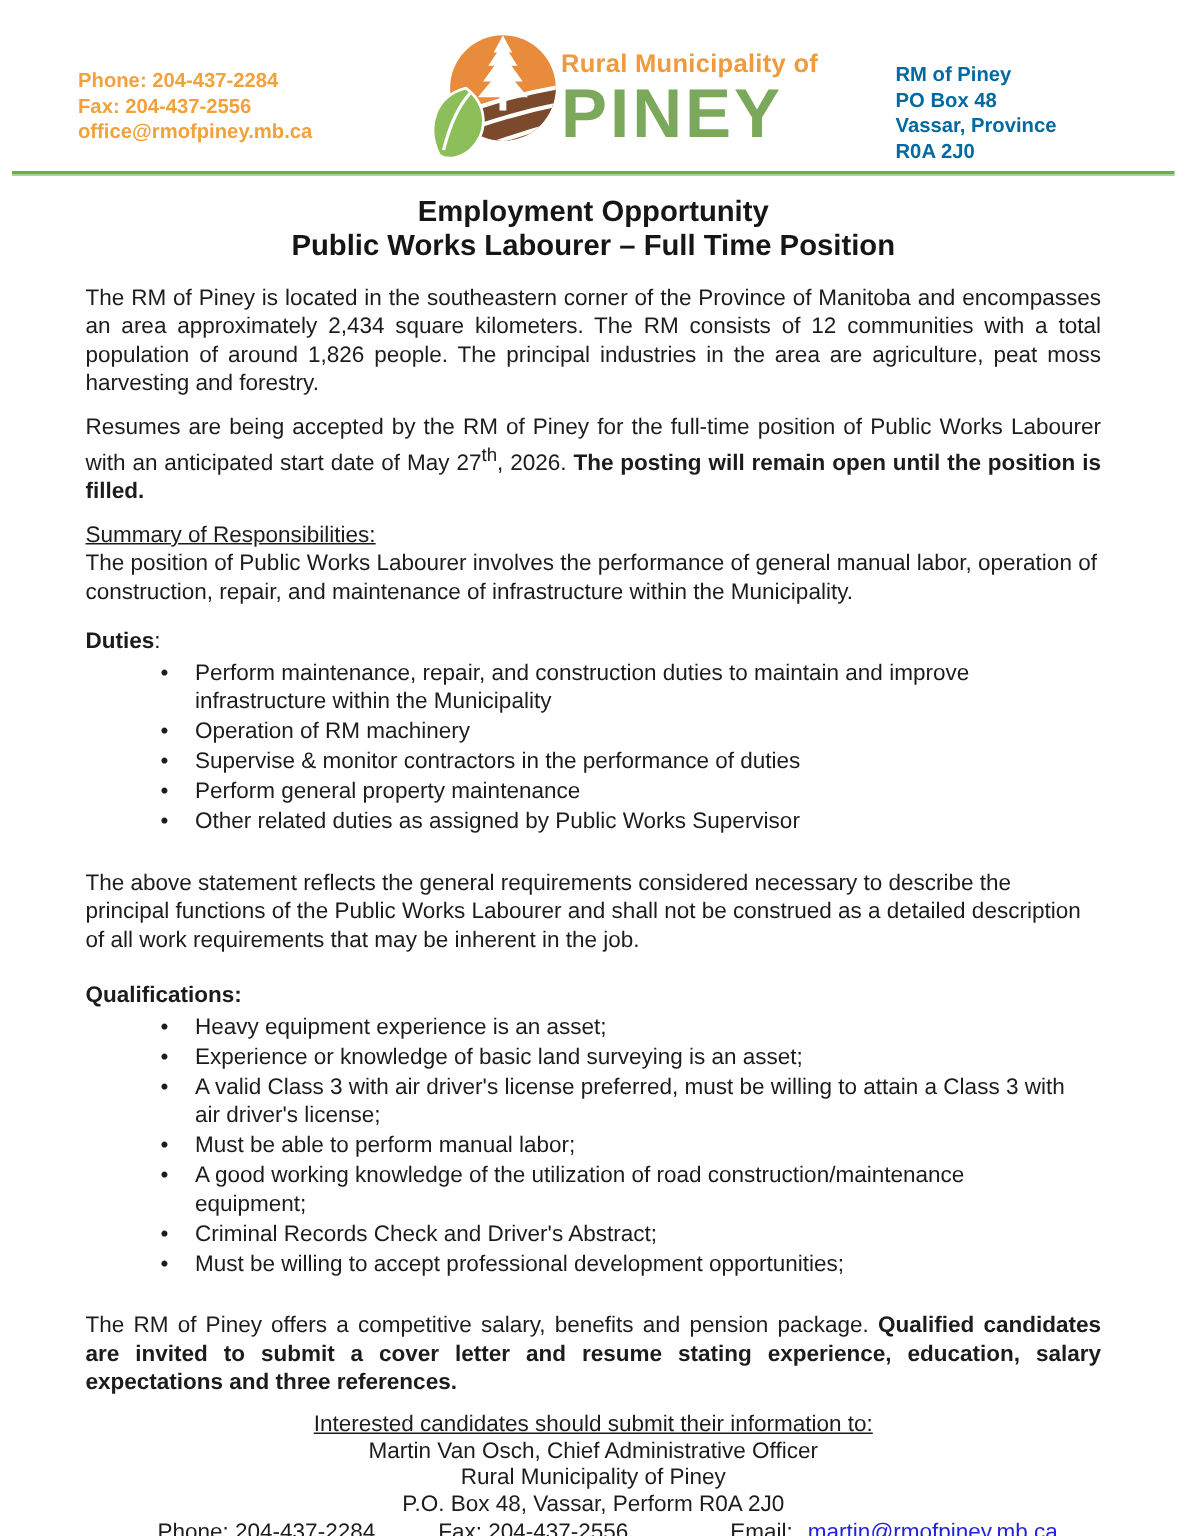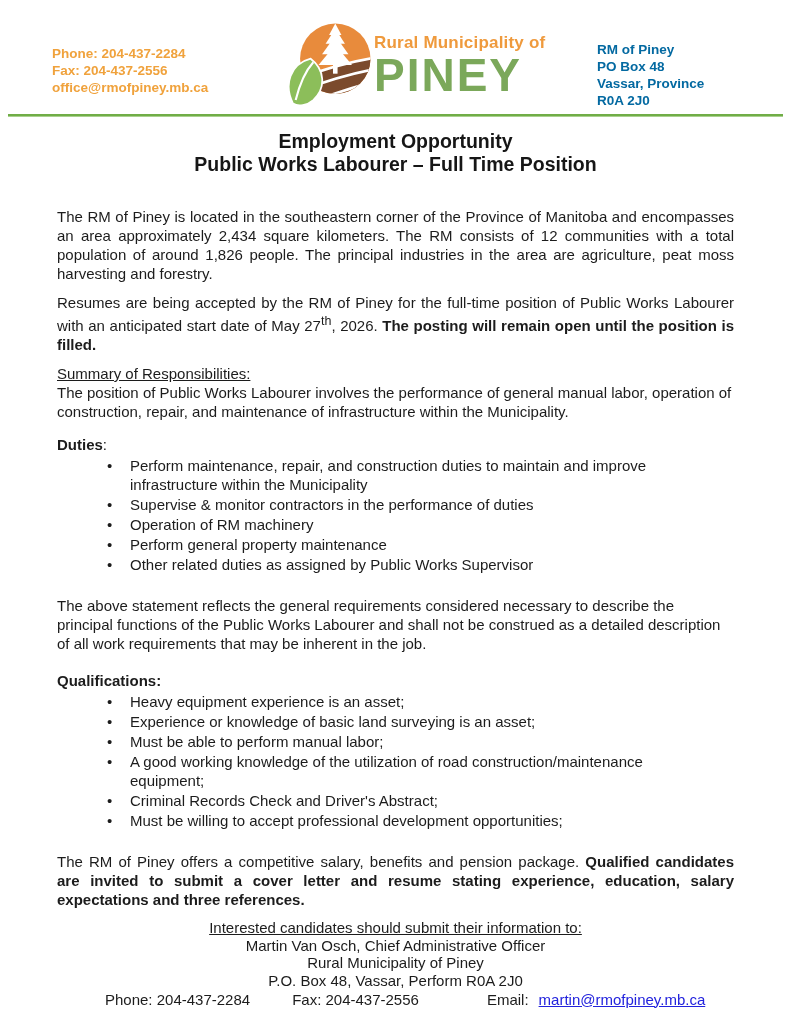--- a/index.html
+++ b/index.html
@@ -45,21 +45,21 @@
   }
 
   
   .doc {
     position: absolute; top: 130px; left: 57px; right: 57px;
     font-size: 15px; line-height: 19px;
   }
   .doc-title {
     text-align: center; font-weight: bold;
     font-size: 19.5px; line-height: 23px;
-    margin-bottom: 31px; color: #161616;
+    margin-bottom: 13px; color: #161616;
   }
   p { margin: 0 0 10px 0; }
   .justify { text-align: justify; }
   .sec-head-underline { text-decoration: underline; }
   .sec-head-bold { font-weight: bold; }
   .mb0 { margin-bottom: 0; }
   .gap8  { height: 8px; }
   .gap14 { height: 14px; }
 
   ul.bullets { margin: 2px 17px 8px 0; padding: 0; list-style: none; }
@@ -147,37 +147,38 @@
 
   <p class="mb0"><span class="sec-head-underline">Summary of Responsibilities:</span><br>
     <span>The position of Public Works Labourer involves the performance of general manual labor, operation of construction, repair, and maintenance of infrastructure within the Municipality.</span></p>
 
   <div class="gap14"></div>
 
   <div><span class="sec-head-bold">Duties</span><span>:</span></div>
   <ul class="bullets">
 
   <li>Perform maintenance, repair, and construction duties to maintain and improve infrastructure within the Municipality</li>
+      <li>Operation of RM machinery</li>
       <li>Supervise &amp; monitor contractors in the performance of duties</li>
-      <li>Operation of RM machinery</li>
       <li>Perform general property maintenance</li>
       <li>Other related duties as assigned by Public Works Supervisor</li>
     </ul>
 
   <div class="gap14"></div>
 
   <p>The above statement reflects the general requirements considered necessary to describe the principal functions of the Public Works Labourer and shall not be construed as a detailed description of all work requirements that may be inherent in the job.</p>
 
   <div class="gap8"></div>
 
   <div class="sec-head-bold">Qualifications:</div>
   <ul class="bullets">
 
   <li>Heavy equipment experience is an asset;</li>
       <li>Experience or knowledge of basic land surveying is an asset;</li>
+      <li>A valid Class 3 with air driver's license preferred, must be willing to attain a Class 3 with air driver's license;</li>
       <li>Must be able to perform manual labor;</li>
       <li>A good working knowledge of the utilization of road construction/maintenance equipment;</li>
       <li>Criminal Records Check and Driver's Abstract;</li>
       <li>Must be willing to accept professional development opportunities;</li>
     </ul>
 
   <div class="gap14"></div>
 
   <p class="justify"><span>The RM of Piney offers a competitive salary, benefits and pension package.  </span><b>Qualified candidates are invited to submit a cover letter and resume stating experience, education, salary expectations and three references.</b></p>
 

